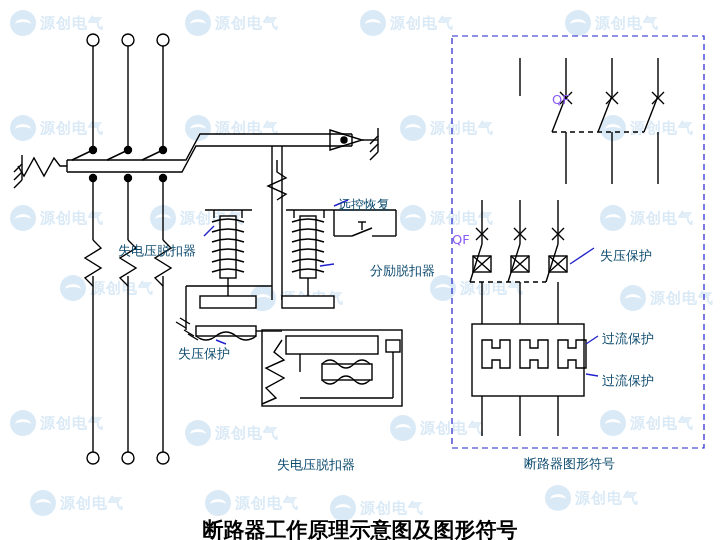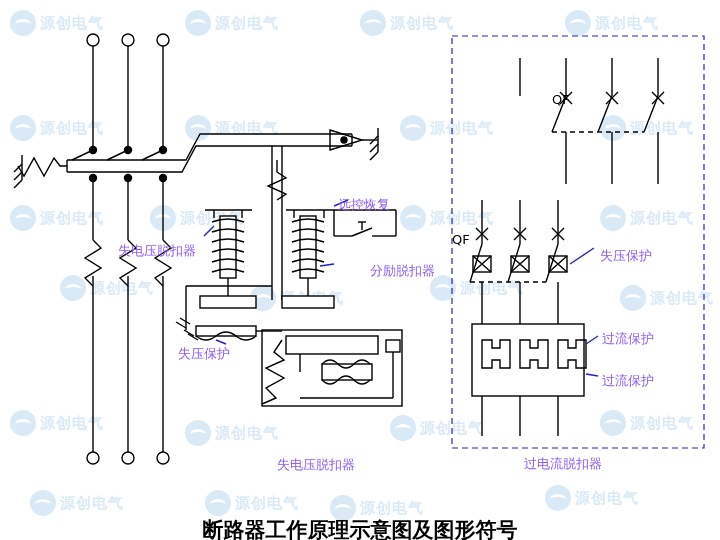--- a/index.html
+++ b/index.html
@@ -46,25 +46,25 @@
     top:472px;
     font-size:21px;
     font-weight:bold;
     color:#000;
     font-family:"DejaVu Sans","Liberation Sans",sans-serif;
     margin-top:44px;
   }
   .lbl{
     position:absolute;
     font-size:13px;
-    color:#8b5cf6;
+    color:#0c4a6e;
     font-family:"DejaVu Sans","Liberation Sans",sans-serif;
     white-space:nowrap;
   }
-  .lbl.black{color:#000000;}
+  .lbl.black{color:#8b5cf6;}
 </style>
 </head>
 <body>
 
 <div id="stage">
 
   <div id="watermarks">
       <div class="wm" style="left: 10px; top: 10px;"><span class="mark"></span><span class="txt">源创电气</span></div>
       <div class="wm" style="left: 185px; top: 10px;"><span class="mark"></span><span class="txt">源创电气</span></div>
       <div class="wm" style="left: 360px; top: 10px;"><span class="mark"></span><span class="txt">源创电气</span></div>
@@ -265,17 +265,17 @@
       <div class="lbl" style="left: 118px; top: 242px;">失电压脱扣器</div>
       <div class="lbl" style="left: 338px; top: 196px;">远控恢复</div>
       <div class="lbl" style="left: 322px; top: 262px; margin-left: 48px;">分励脱扣器</div>
       <div class="lbl" style="left: 178px; top: 345px;">失压保护</div>
       <div class="lbl" style="left: 277px; top: 424px; margin-top: 32px;">失电压脱扣器</div>
       <div class="lbl black" style="left: 552px; top: 92px;">QF</div>
       <div class="lbl black" style="left: 452px; top: 232px;">QF</div>
       <div class="lbl" style="left: 600px; top: 247px; text-align: right;">失压保护</div>
       <div class="lbl" style="left: 602px; top: 330px;">过流保护</div>
       <div class="lbl" style="left: 602px; top: 372px;">过流保护</div>
-      <div class="lbl" style="left: 524px; top: 455px;">过电流脱扣器</div>
+      <div class="lbl" style="left: 524px; top: 455px;">断路器图形符号</div>
     </div>
 
   <div class="title">断路器工作原理示意图及图形符号</div>
 </div>
 
 </body></html>

